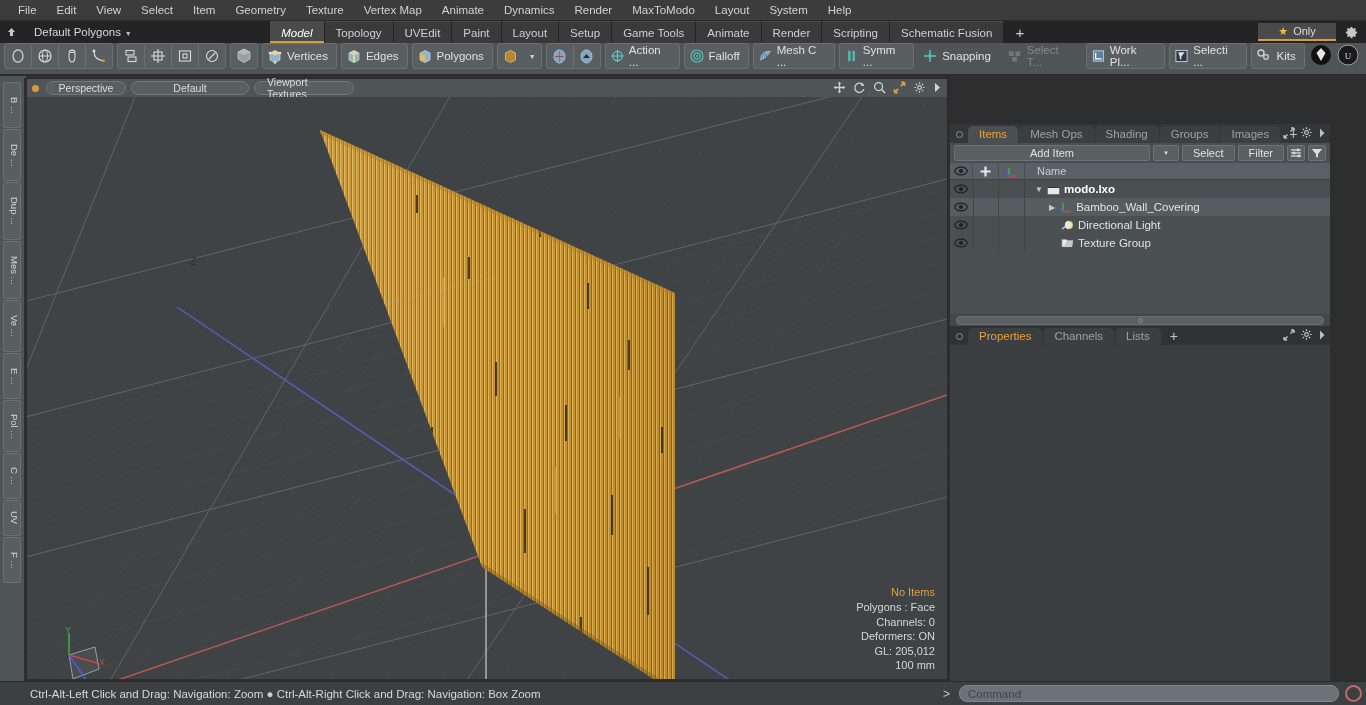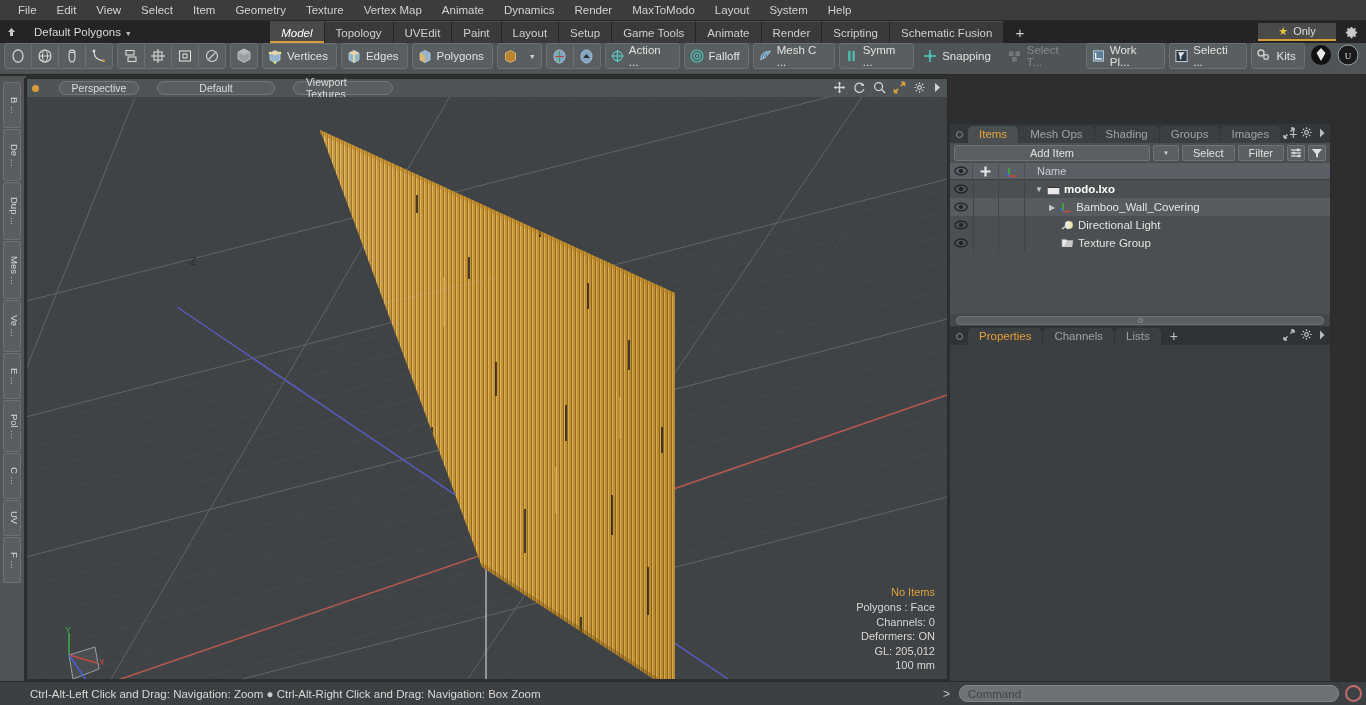--- a/index.html
+++ b/index.html
@@ -78,21 +78,21 @@
     padding:4px 0; cursor:default; letter-spacing:0px;
   }
 
   
   .viewport-wrap {
     position:absolute; left:26px; top:78px; width:922px; height:600px;
     background:#3f4346; border:1px solid #2a2a2a;
   }
   .vp-header {
     position:absolute; left:0; top:0; width:100%; height:18px;
-    background:#4f5457; display:flex; align-items:center; padding-left:5px; gap:18px;
+    background:#4f5457; display:flex; align-items:center; padding-left:5px; gap:5px;
   }
   .vp-dot { width:7px; height:7px; border-radius:50%; background:#d89b3a; margin-right:2px; }
   .vp-pill {
     height:14px; background:#595e61; border:1px solid #70767a; border-radius:7px;
     display:flex; align-items:center; justify-content:center; font-size:10.5px;
     color:#dcdcdc; padding:0 12px; cursor:default;
   }
   .vp-ctrls { position:absolute; right:5px; top:2px; display:flex; align-items:center; gap:7px; }
 
   .vp-canvas { position:absolute; left:0; top:18px; width:100%; height:582px; overflow:hidden; background:#3f4346; }

